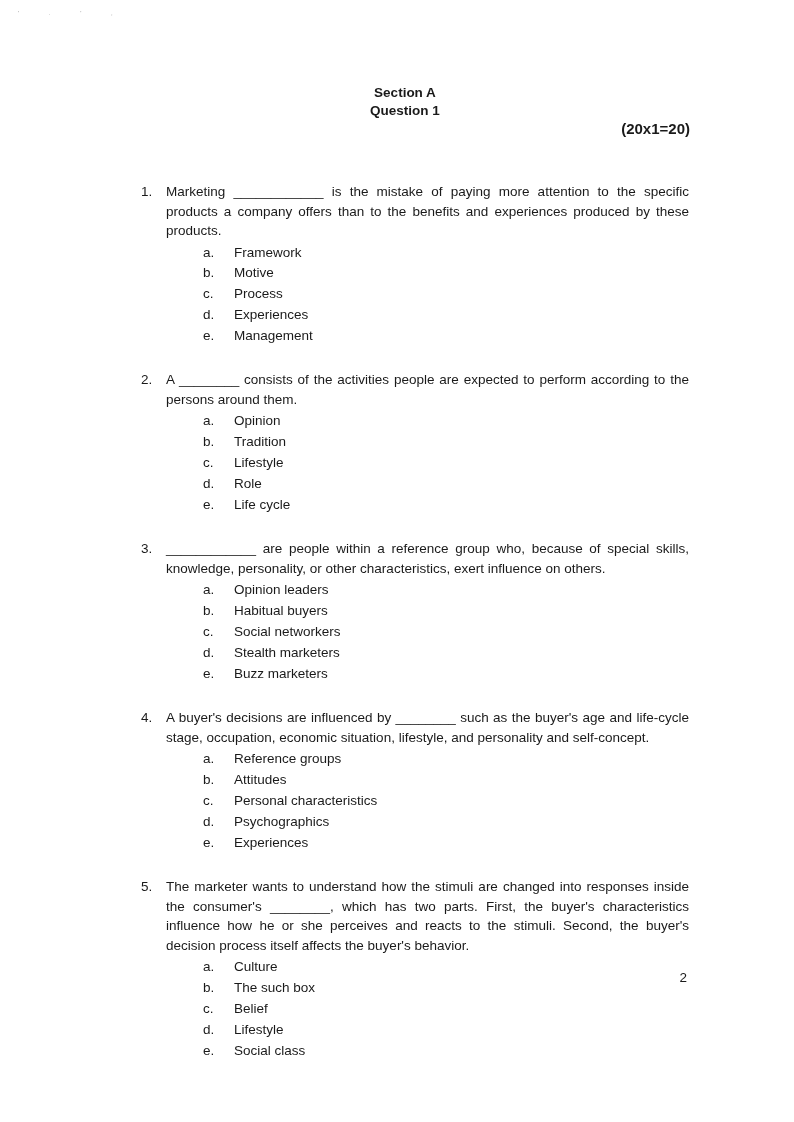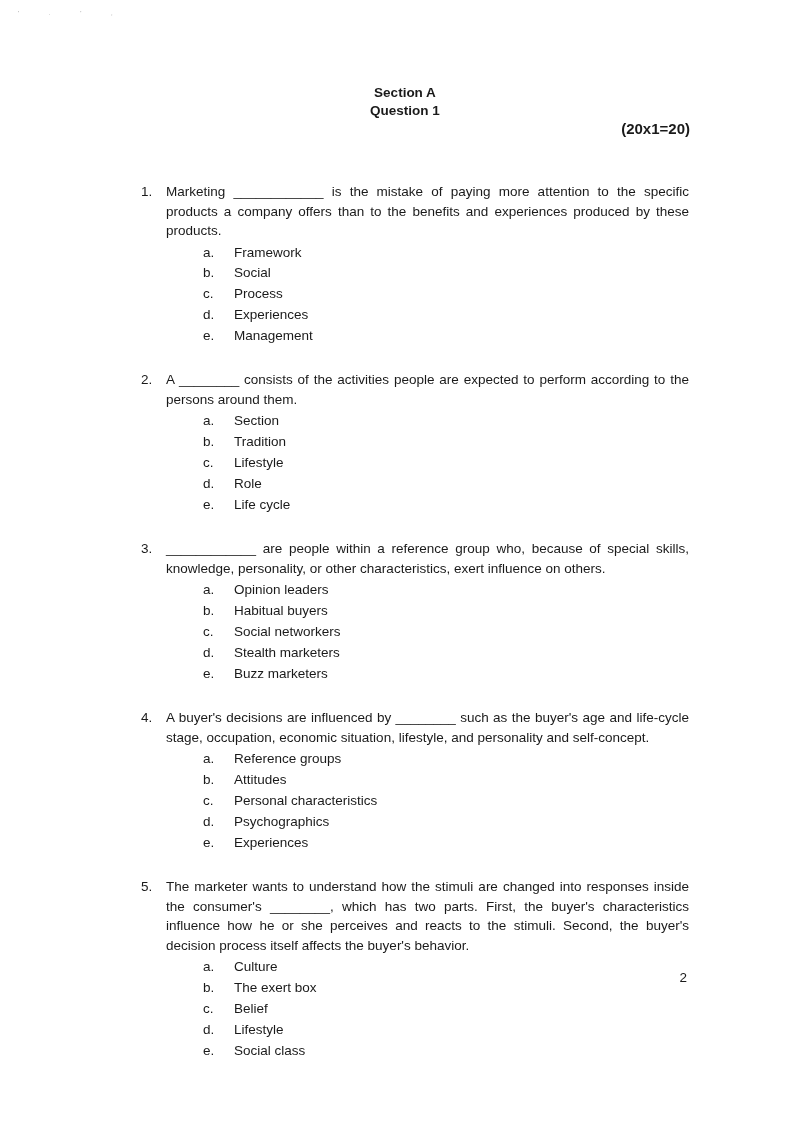--- a/index.html
+++ b/index.html
@@ -41,32 +41,32 @@
   </div>
   <div class="marks">(20x1=20)</div>
 
   <div class="questions">
 
     <div class="question">
       <span class="q-num">1.</span>
       <div class="q-text">Marketing ____________ is the mistake of paying more attention to the specific products a company offers than to the benefits and experiences produced by these products.</div>
       <ul class="options">
         <li class="option"><span class="opt-letter">a.</span><span>Framework</span></li>
-        <li class="option"><span class="opt-letter">b.</span><span>Social</span></li>
+        <li class="option"><span class="opt-letter">b.</span><span>Motive</span></li>
         <li class="option"><span class="opt-letter">c.</span><span>Process</span></li>
         <li class="option"><span class="opt-letter">d.</span><span>Experiences</span></li>
         <li class="option"><span class="opt-letter">e.</span><span>Management</span></li>
       </ul>
     </div>
 
     <div class="question">
       <span class="q-num">2.</span>
       <div class="q-text">A ________ consists of the activities people are expected to perform according to the persons around them.</div>
       <ul class="options">
-        <li class="option"><span class="opt-letter">a.</span><span>Section</span></li>
+        <li class="option"><span class="opt-letter">a.</span><span>Opinion</span></li>
         <li class="option"><span class="opt-letter">b.</span><span>Tradition</span></li>
         <li class="option"><span class="opt-letter">c.</span><span>Lifestyle</span></li>
         <li class="option"><span class="opt-letter">d.</span><span>Role</span></li>
         <li class="option"><span class="opt-letter">e.</span><span>Life cycle</span></li>
       </ul>
     </div>
 
     <div class="question">
       <span class="q-num">3.</span>
       <div class="q-text">____________ are people within a reference group who, because of special skills, knowledge, personality, or other characteristics, exert influence on others.</div>
@@ -89,21 +89,21 @@
         <li class="option"><span class="opt-letter">d.</span><span>Psychographics</span></li>
         <li class="option"><span class="opt-letter">e.</span><span>Experiences</span></li>
       </ul>
     </div>
 
     <div class="question">
       <span class="q-num">5.</span>
       <div class="q-text">The marketer wants to understand how the stimuli are changed into responses inside the consumer's ________, which has two parts. First, the buyer's characteristics influence how he or she perceives and reacts to the stimuli. Second, the buyer's decision process itself affects the buyer's behavior.</div>
       <ul class="options">
         <li class="option"><span class="opt-letter">a.</span><span>Culture</span></li>
-        <li class="option"><span class="opt-letter">b.</span><span>The exert box</span></li>
+        <li class="option"><span class="opt-letter">b.</span><span>The such box</span></li>
         <li class="option"><span class="opt-letter">c.</span><span>Belief</span></li>
         <li class="option"><span class="opt-letter">d.</span><span>Lifestyle</span></li>
         <li class="option"><span class="opt-letter">e.</span><span>Social class</span></li>
       </ul>
     </div>
   </div>
 
   <div class="page-number">2</div>
 </div>
 

